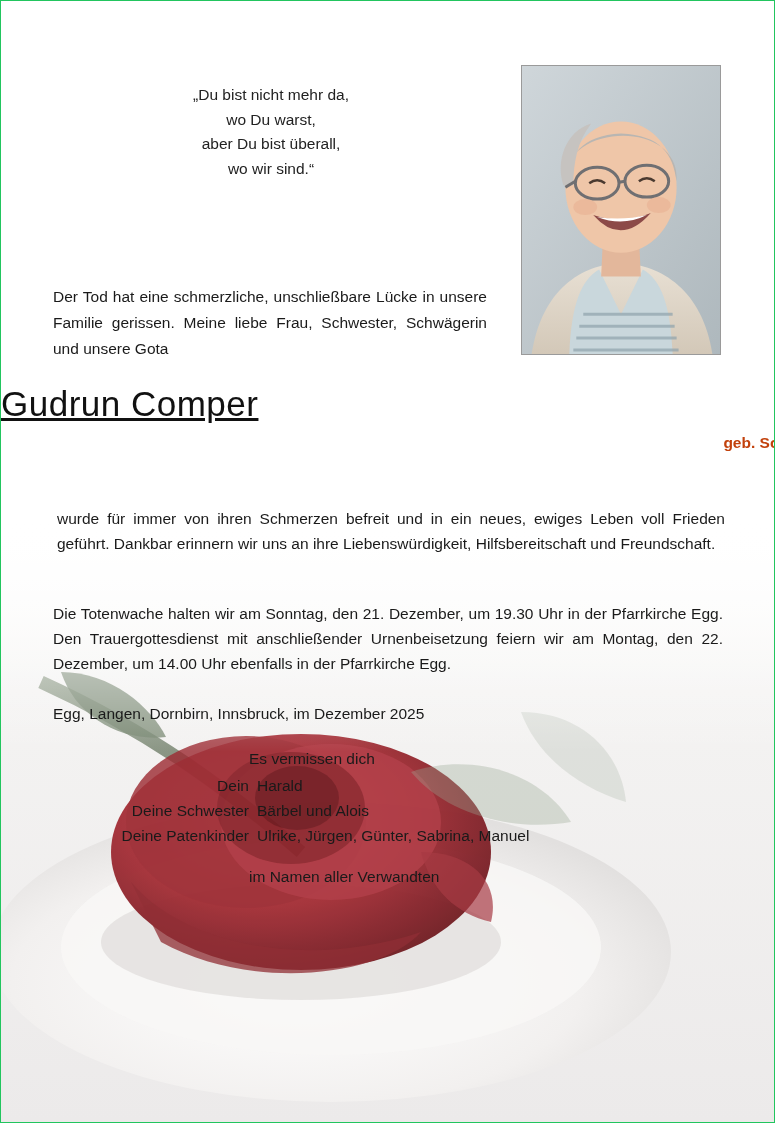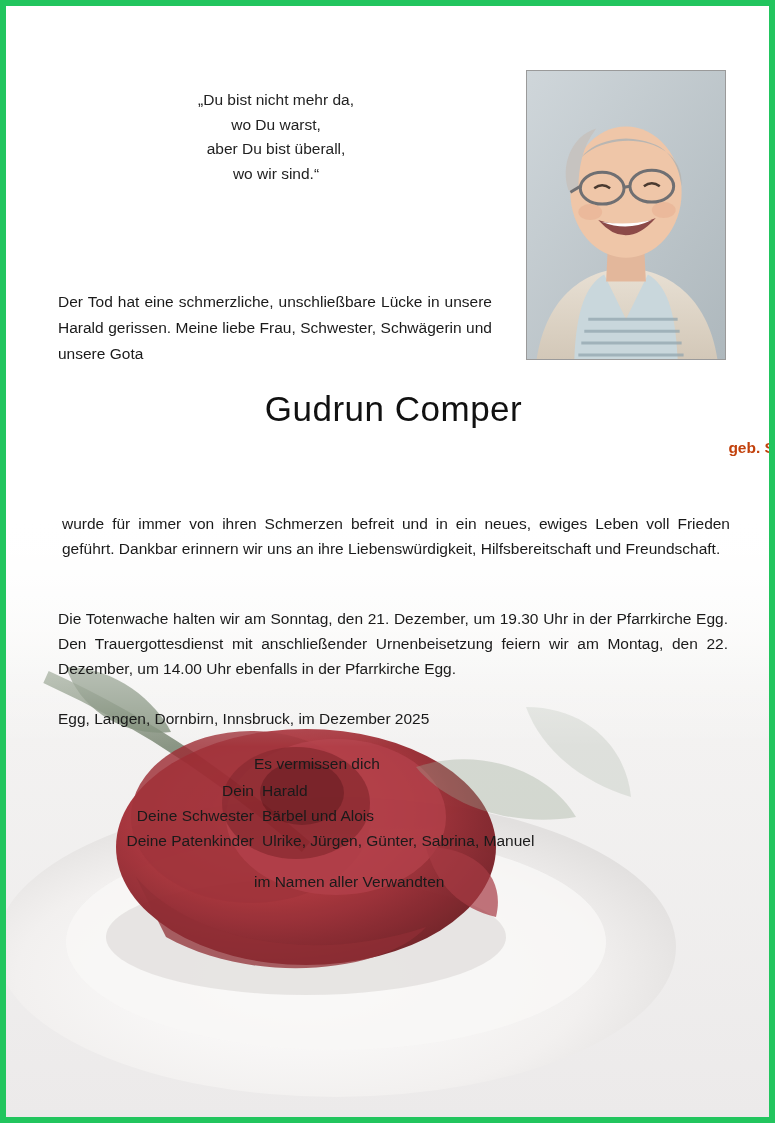--- a/index.html
+++ b/index.html
@@ -5,21 +5,21 @@
   html, body {
     margin: 0;
     padding: 0;
     background: #ffffff;
   }
   .page {
     position: relative;
     width: 775px;
     height: 1123px;
     background: #ffffff;
-    border: 6px solid #22c55e;
+    border: 1px solid #22c55e;
     box-sizing: border-box;
     overflow: hidden;
     font-family: "Liberation Sans", sans-serif;
     color: #1a1a1a;
   }
 
   
   .bg-art {
     position: absolute;
     left: 0;
@@ -73,24 +73,25 @@
     line-height: 26px;
     text-align: justify;
     color: #1a1a1a;
   }
 
   .name {
     position: absolute;
     left: 0;
     top: 383px;
     width: 775px;
-    text-align: center;
+    text-align: left;
     font-size: 35px;
     letter-spacing: 0.5px;
     color: #111;
+    text-decoration: underline;
   }
   .maiden {
     position: absolute;
     left: 0;
     top: 433px;
     width: 775px;
     text-align: right;
     font-size: 15.5px;
     font-weight: bold;
     color: #c2410c;
@@ -281,21 +282,21 @@
         <path d="M118 116 q8 -6 16 0" stroke="#4a3a30" stroke-width="2.5" fill="none"></path>
 
         <path d="M72 150 q28 32 58 -2 q-28 12 -58 2 Z" fill="#8c4a48"></path>
         <path d="M76 152 q26 10 50 -2 q-24 6 -50 2 Z" fill="#ffffff"></path>
 
         <ellipse cx="64" cy="142" rx="12" ry="8" fill="#e8b193" opacity="0.6"></ellipse>
         <ellipse cx="138" cy="140" rx="12" ry="8" fill="#e8b193" opacity="0.6"></ellipse>
       </svg>
     </div>
 
-    <div class="intro">Der Tod hat eine schmerzliche, unschließbare Lücke in unsere Harald gerissen. Meine liebe Frau, Schwester, Schwägerin und unsere Gota</div>
+    <div class="intro">Der Tod hat eine schmerzliche, unschließbare Lücke in unsere Familie gerissen. Meine liebe Frau, Schwester, Schwägerin und unsere Gota</div>
 
     <div class="name">Gudrun Comper</div>
     <div class="maiden">geb. Schabel</div>
 
     <div class="para1">wurde für immer von ihren Schmerzen befreit und in ein neues, ewiges Leben voll Frieden geführt. Dankbar erinnern wir uns an ihre Liebenswürdigkeit, Hilfsbereitschaft und Freundschaft.</div>
     <div class="para2">Die Totenwache halten wir am Sonntag, den 21. Dezember, um 19.30 Uhr in der Pfarrkirche Egg. Den Trauergottesdienst mit anschließender Urnenbeisetzung feiern wir am Montag, den 22. Dezember, um 14.00 Uhr ebenfalls in der Pfarrkirche Egg.</div>
 
     <div class="places">
       <b>Egg, Langen, Dornbirn, Innsbruck,</b><span> im Dezember 2025</span>
     </div>

